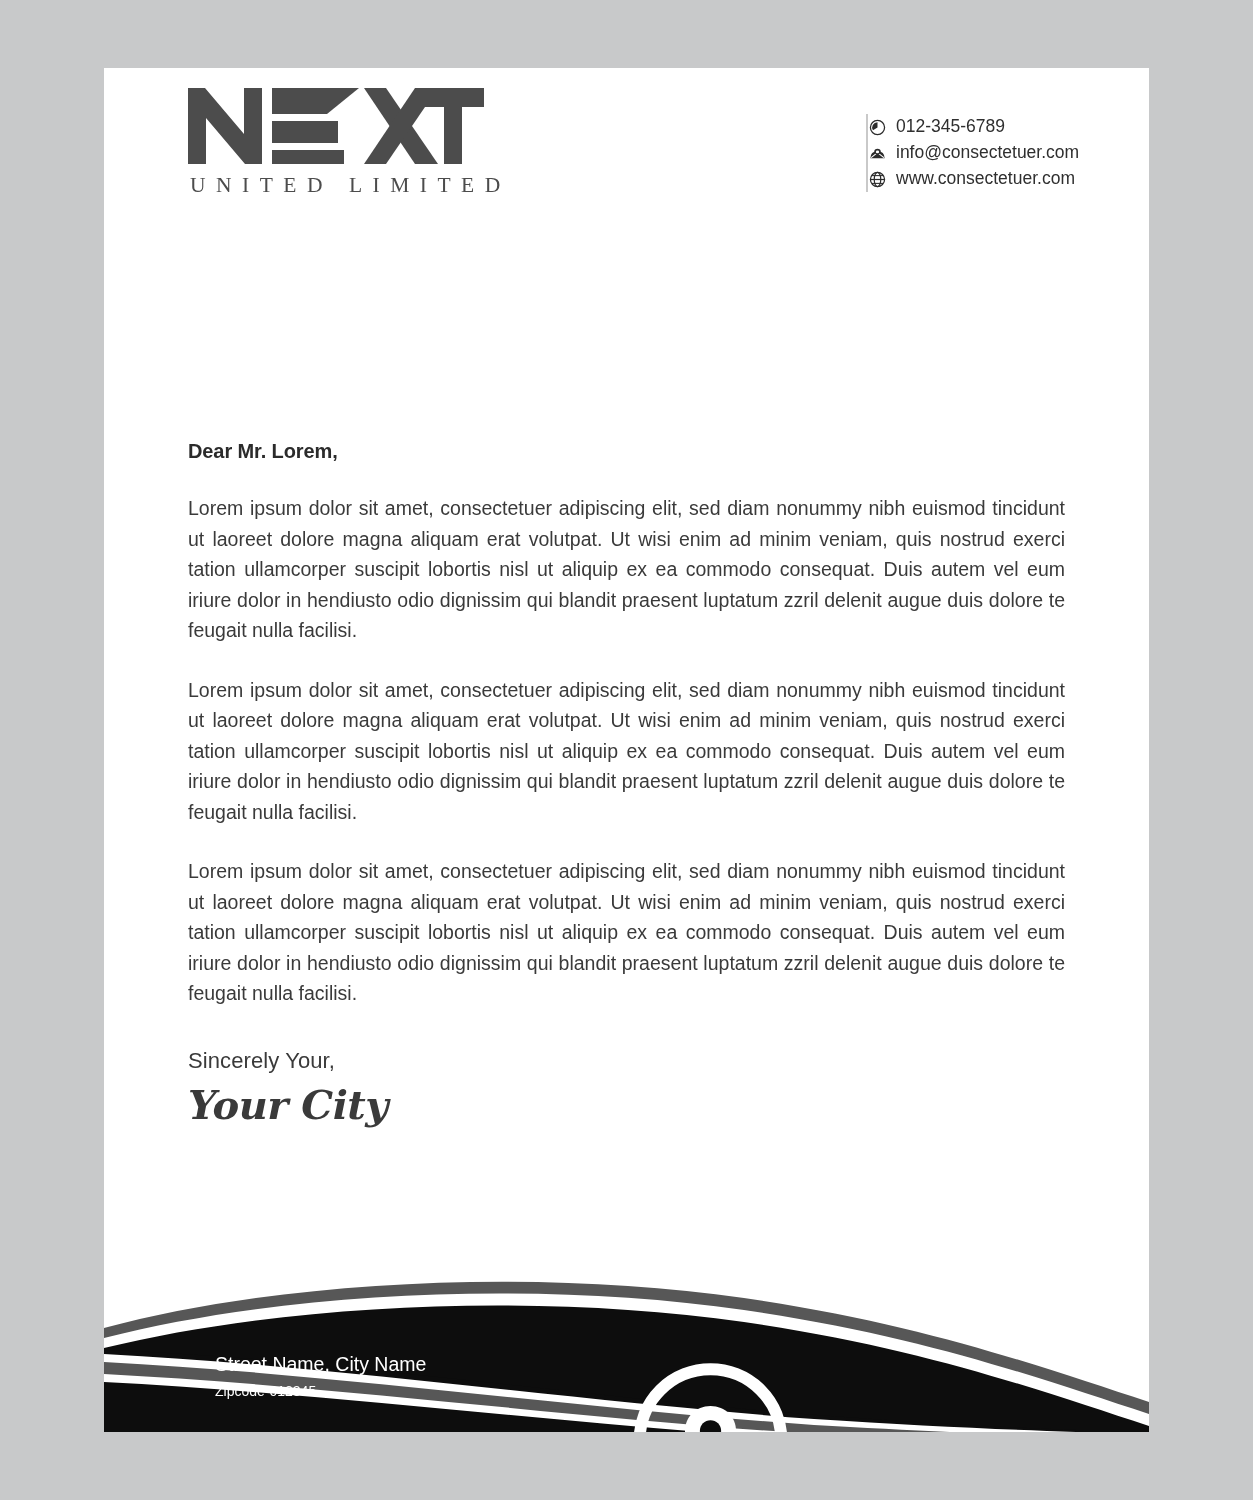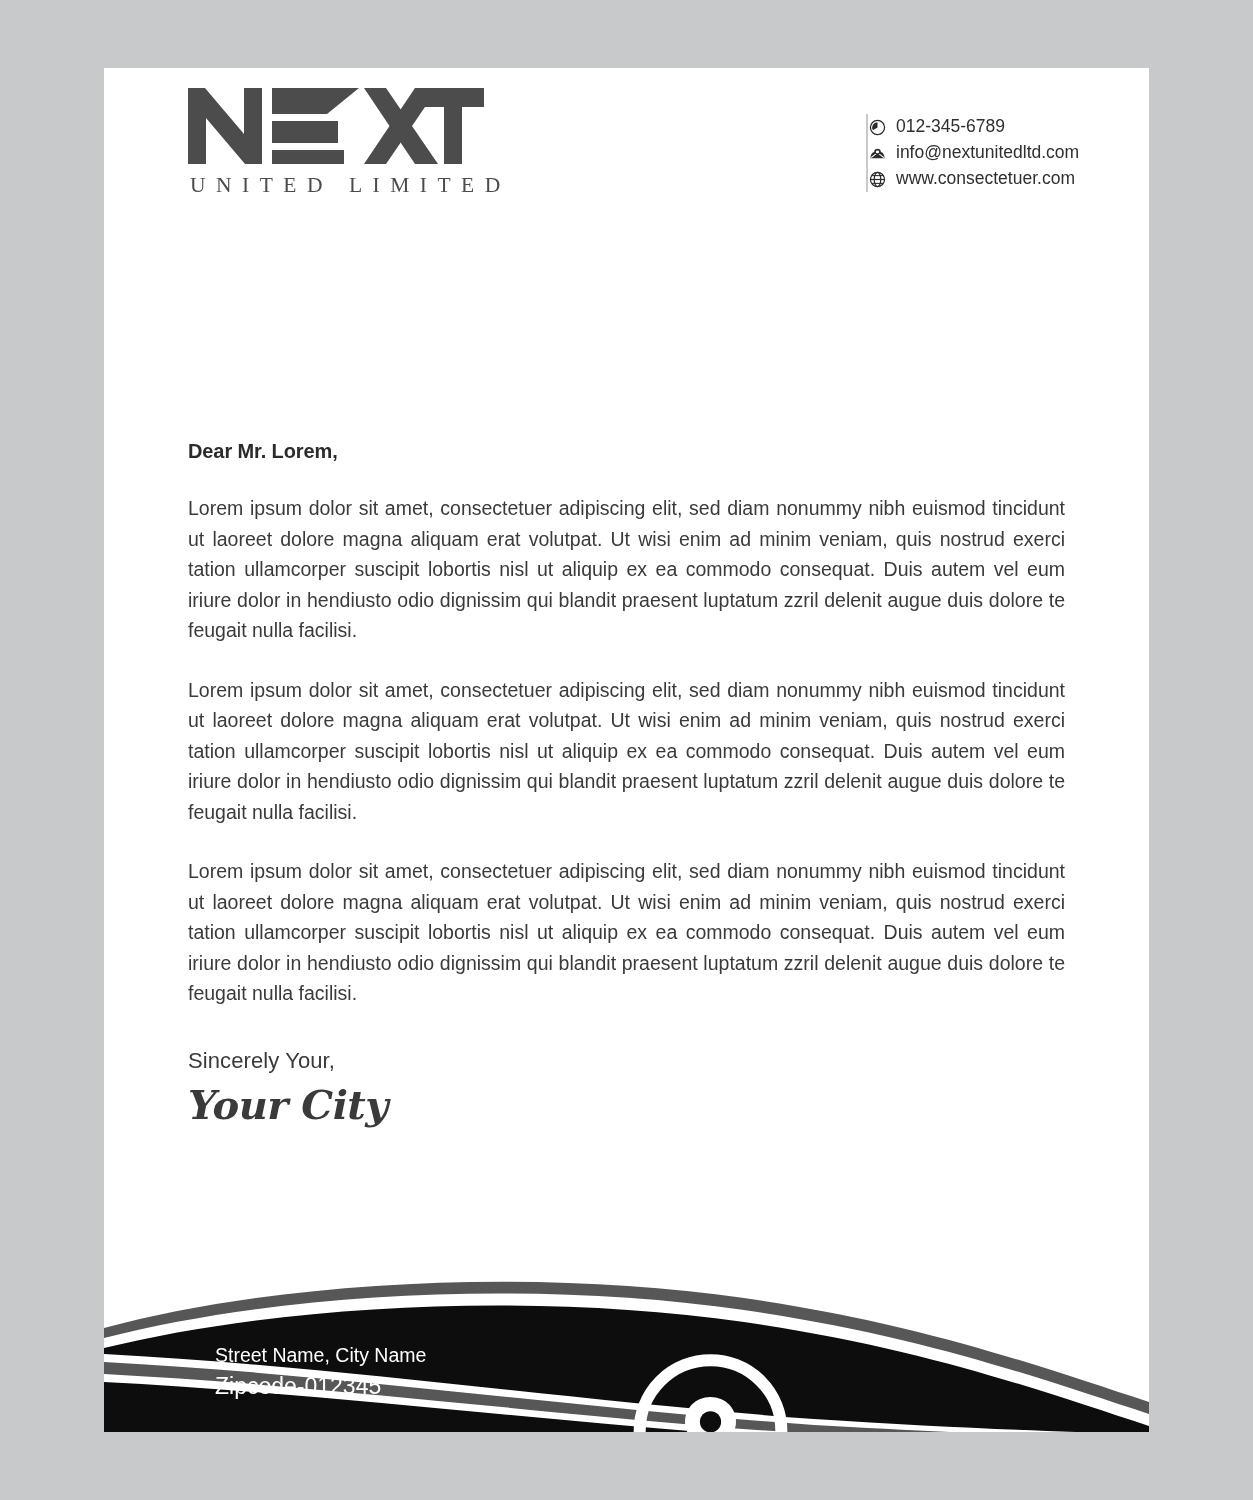--- a/index.html
+++ b/index.html
@@ -185,21 +185,21 @@
 
   .addr-text {
     font-size: 19.5px;
     color: #ffffff;
     line-height: 1;
   }
 
   .addr-line2 {
     margin-top: 10px;
     margin-left: 27px;
-    font-size: 23px;
+    font-size: 14px;
     color: #ffffff;
     white-space: nowrap;
     line-height: 1;
   }
 </style>
 </head>
 <body>
 
 <div class="stage">
 
@@ -240,21 +240,21 @@
 
         <div class="contact-row">
           <span class="contact-icon">
             <svg width="17" height="14" viewBox="0 0 24 19">
               <path d="M2 17 Q2 7 12 7 Q22 7 22 17 Z" fill="#2b2b2b"></path>
               <path d="M3 16 L12 9 L21 16" fill="none" stroke="#ffffff" stroke-width="1.6"></path>
               <ellipse cx="12" cy="7.5" rx="4.5" ry="4" fill="#2b2b2b"></ellipse>
               <ellipse cx="12" cy="8" rx="2.3" ry="2" fill="#ffffff"></ellipse>
             </svg>
           </span>
-          <span class="contact-text">info@nextunitedltd.com</span>
+          <span class="contact-text">info@consectetuer.com</span>
         </div>
 
         <div class="contact-row">
           <span class="contact-icon">
             <svg width="17" height="17" viewBox="0 0 24 24">
               <circle cx="12" cy="12" r="10" fill="none" stroke="#2b2b2b" stroke-width="1.7"></circle>
               <ellipse cx="12" cy="12" rx="4.6" ry="10" fill="none" stroke="#2b2b2b" stroke-width="1.7"></ellipse>
               <line x1="2" y1="12" x2="22" y2="12" stroke="#2b2b2b" stroke-width="1.7"></line>
               <line x1="4" y1="6.5" x2="20" y2="6.5" stroke="#2b2b2b" stroke-width="1.5"></line>
               <line x1="4" y1="17.5" x2="20" y2="17.5" stroke="#2b2b2b" stroke-width="1.5"></line>

